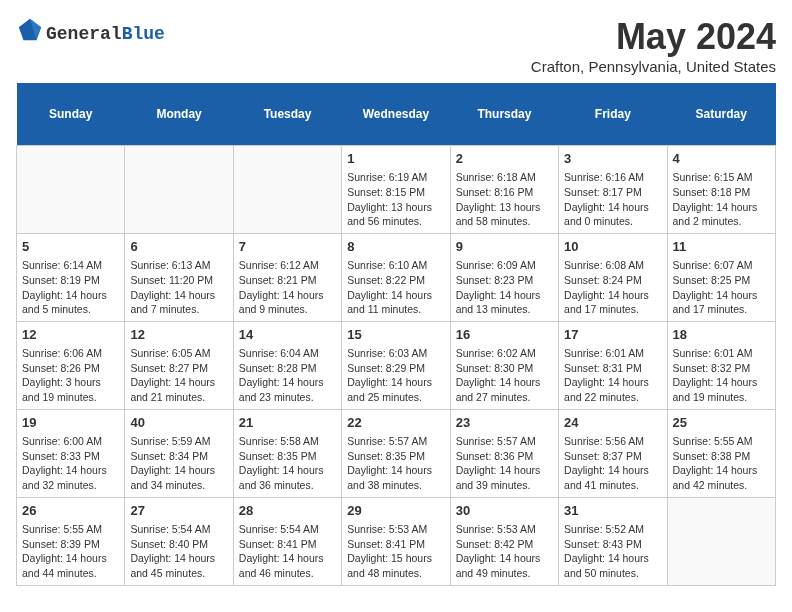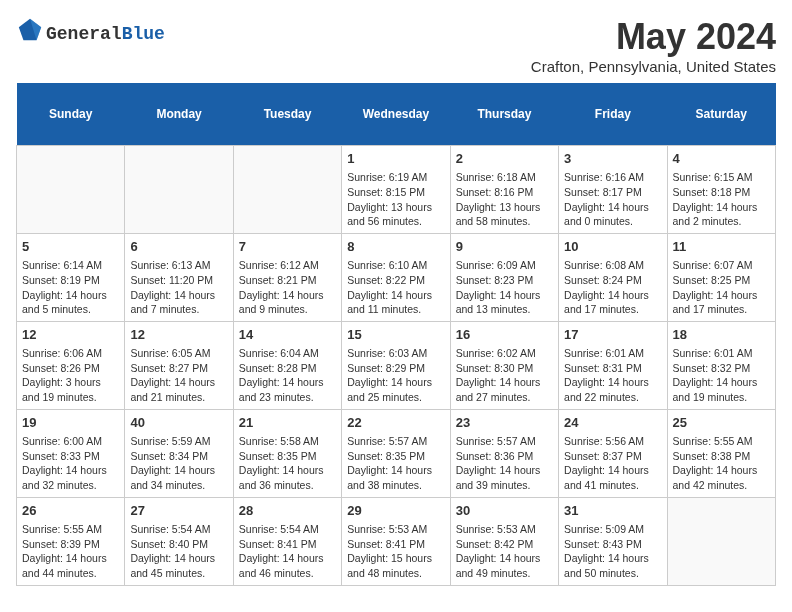--- a/index.html
+++ b/index.html
@@ -303,20 +303,20 @@
           <div class="cell-content">Daylight: 15 hours and 48 minutes.</div>
         </td>
         <td>
           <span class="day-num">30</span>
           <div class="cell-content">Sunrise: 5:53 AM</div>
           <div class="cell-content">Sunset: 8:42 PM</div>
           <div class="cell-content">Daylight: 14 hours and 49 minutes.</div>
         </td>
         <td>
           <span class="day-num">31</span>
-          <div class="cell-content">Sunrise: 5:09 AM</div>
+          <div class="cell-content">Sunrise: 5:52 AM</div>
           <div class="cell-content">Sunset: 8:43 PM</div>
           <div class="cell-content">Daylight: 14 hours and 50 minutes.</div>
         </td>
         <td class="empty"></td>
       </tr>
     </tbody>
 </table>
 
 </body></html>

